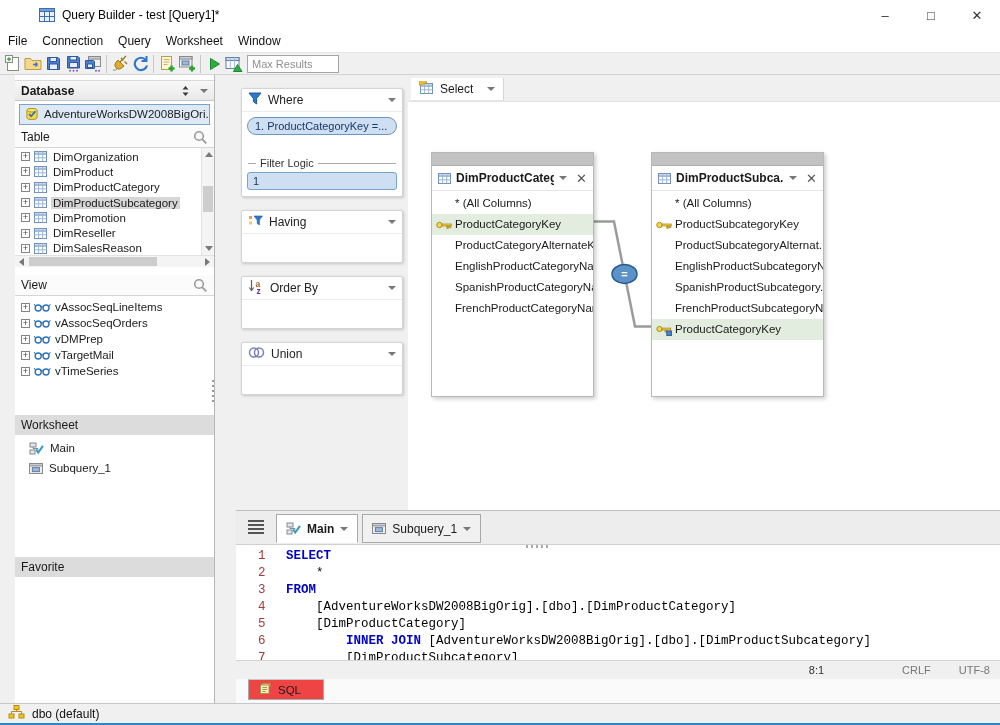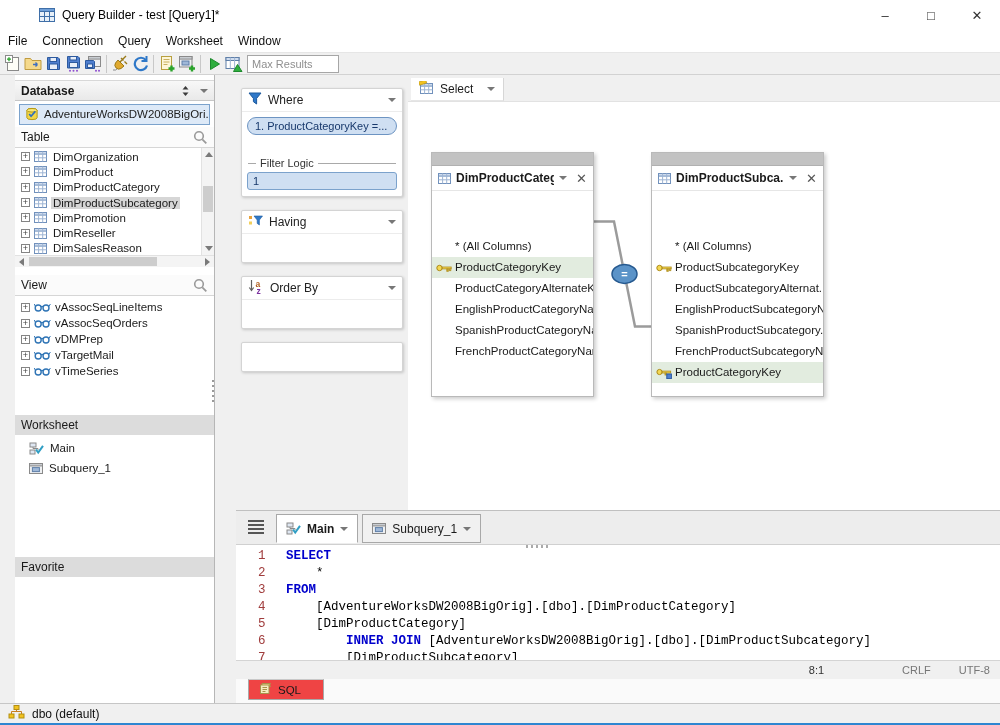--- a/index.html
+++ b/index.html
@@ -87,21 +87,21 @@
   .canvas { flex:1; position:relative; overflow:hidden; }
   .select-bar { height:26px; padding:3px 0 0 3px; }
   .select-box { width:93px; height:23px; background:#fff; border-right:1px solid #d6d6d6; border-bottom:1px solid #e6e6e6; display:flex; align-items:center; gap:6px; padding:0 8px; }
   .select-box .lbl { flex:1; font-size:12px; }
   .canvas-body { position:absolute; left:0; right:0; top:26px; bottom:0; background:#fff; border-top:1px solid #e2e2e2; }
   .tcard { position:absolute; background:#fff; border:1px solid #b9b9b9; box-shadow:2px 2px 4px rgba(0,0,0,0.2); }
   .tcard-cap { height:13px; background:#c2c2c2; border-bottom:1px solid #b0b0b0; }
   .tcard-head { height:25px; display:flex; align-items:center; gap:5px; padding:0 6px; border-bottom:1px solid #e6e6e6; }
   .tcard-head .ttl { flex:1; font-weight:bold; font-size:12px; white-space:nowrap; overflow:hidden; }
   .tcard-close { font-size:13px; color:#555; line-height:1; margin-left:4px; }
-  .tcard-cols { padding-top:2px;margin-top:43px; }
+  .tcard-cols { padding-top:2px; }
   .tcol-row { height:21px; line-height:21px; padding-left:23px; position:relative; font-size:11.5px; white-space:nowrap; overflow:hidden; }
   .tcol-row.hl { background:#e2ecdf; }
   .tcol-row .kicon { position:absolute; left:4px; top:6px; display:flex; }
   #card1 { left:23px; top:50px; width:163px; height:245px; }
   #card2 { left:243px; top:50px; width:173px; height:245px; }
   .join-svg { position:absolute; left:0; top:0; pointer-events:none; }
 
   
   .bottom-panel { height:193px; border-top:1px solid #c0c0c0; display:flex; flex-direction:column; background:#fff; flex:0 0 auto; }
   .tabbar { height:33px; background:#ededed; display:flex; align-items:flex-start; padding-left:12px; flex:0 0 auto; position:relative; }
@@ -532,20 +532,28 @@
                     <path d="M3.5 1 v10 M1.3 8.5 L3.5 11.5 L5.7 8.5" stroke="#606060" stroke-width="1.2" fill="none"></path>
                     <text x="7.5" y="7.5" font-size="8.5" fill="#b05f1f" font-weight="bold" font-family="sans-serif">a</text>
                     <text x="8.5" y="14.5" font-size="8.5" fill="#7a2f9e" font-weight="bold" font-family="sans-serif">z</text>
                   </svg></span>
               <span class="lbl">Order By</span>
               <span class="caret"></span>
             </div>
             <div class="bcard-body bcard-empty"></div>
           </div>
           <div class="bcard">
+            <div class="bcard-head">
+              <span><svg width="17" height="13" viewBox="0 0 17 13">
+                    <circle cx="6" cy="6.5" r="4.5" fill="none" stroke="#7d7dc8" stroke-width="1.5"></circle>
+                    <circle cx="11" cy="6.5" r="4.5" fill="none" stroke="#7d7dc8" stroke-width="1.5"></circle>
+                  </svg></span>
+              <span class="lbl">Union</span>
+              <span class="caret"></span>
+            </div>
             <div class="bcard-body bcard-empty"></div>
           </div>
         </div>
 
         <div class="canvas">
           <div class="select-bar">
             <div class="select-box">
               <span><svg width="15" height="13" viewBox="0 0 15 13">
                     <rect x="1.5" y="2.5" width="12" height="10" fill="#fff" stroke="#7191bc"></rect>
                     <rect x="1.5" y="2.5" width="12" height="2.6" fill="#cfdcee" stroke="#7191bc"></rect>

